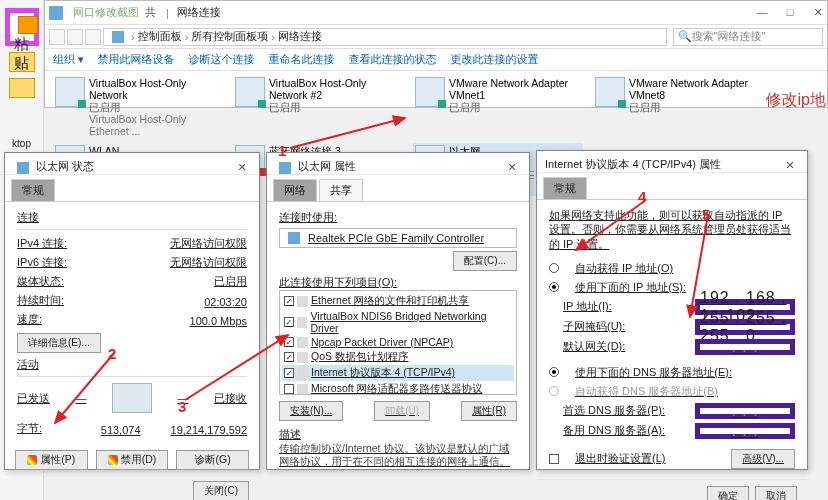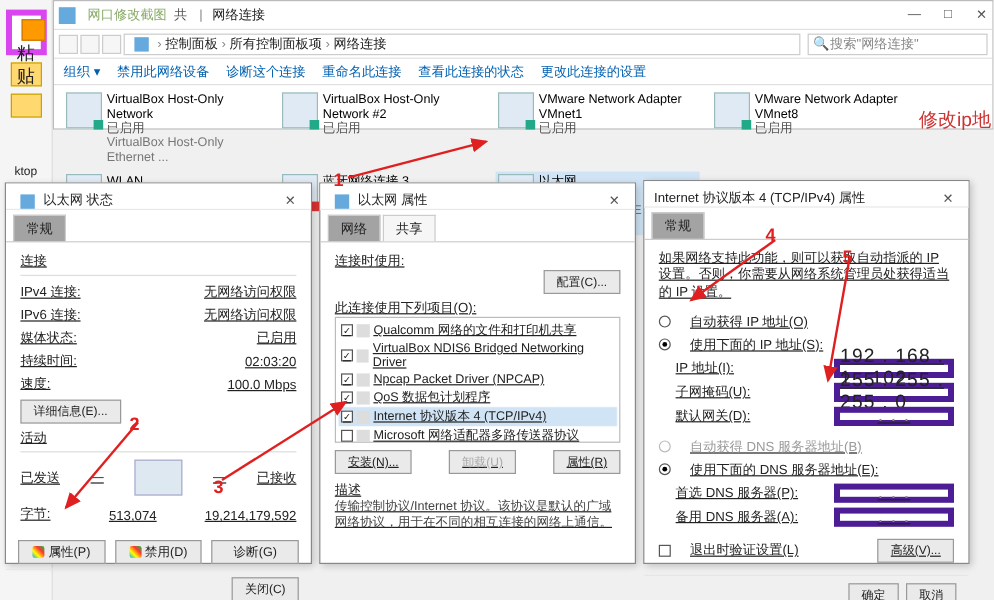--- a/index.html
+++ b/index.html
@@ -216,21 +216,21 @@
     <div class="sep-line"></div>
     <div class="traffic">
       <span>已发送</span>
       <span>—</span>
       <div class="pc"></div>
       <span>—</span>
       <span>已接收</span>
     </div>
     <div class="row">
         <span>字节:</span>
-        <span style="display:flex;gap:40px">
+        <span style="display:flex;gap:30px">
           <span>513,074</span>
           <span>19,214,179,592</span>
         </span>
       </div>
   </div>
   <div class="dlg1-btns">
     <span class="btn">
         <span class="shield"></span>
         <span>属性(P)</span>
       </span>
@@ -246,27 +246,31 @@
 </div>
 
 <div class="dlg dlg2">
   <div class="dlg-title"><span class="exp-ic" style="width:12px;height:12px"></span>&nbsp;<span>以太网 属性</span><span class="cl">✕</span></div>
   <div class="tabs">
       <div class="tab act">网络</div>
       <div class="tab">共享</div>
     </div>
   <div class="dlg-body">
     <div>连接时使用:</div>
+    <div style="border:1px solid #bbb;padding:3px 4px;display:flex;align-items:center;gap:4px;margin:3px 0;">
+      <span class="exp-ic" style="width:12px;height:12px"></span>
+      <span>Realtek PCIe GbE Family Controller</span>
+    </div>
     <div style="text-align:right"><span class="btn">配置(C)...</span></div>
     <div style="margin-top:4px">此连接使用下列项目(O):</div>
     <div class="net-list">
       <div class="net-item">
           <span class="chk">✓</span>
           <span class="aic"></span>
-          <span>Qualcomm 网络的文件和打印机共享</span>
+          <span>Ethernet 网络的文件和打印机共享</span>
         </div>
       <div class="net-item">
           <span class="chk">✓</span>
           <span class="aic"></span>
           <span>VirtualBox NDIS6 Bridged Networking Driver</span>
         </div>
       <div class="net-item">
           <span class="chk">✓</span>
           <span class="aic"></span>
           <span>Npcap Packet Driver (NPCAP)</span>
@@ -324,26 +328,26 @@
     <div class="ipgrid">
         <span>子网掩码(U):</span>
         <span class="ipbox">255 . 255 . 255 .  0</span>
       </div>
     <div class="ipgrid">
         <span>默认网关(D):</span>
         <span class="ipbox dim">.     .     .</span>
       </div>
     <div style="height:6px"></div>
     <div class="radio-row">
+        <span class="radio on"></span>
+        <span>使用下面的 DNS 服务器地址(E):</span>
+      </div>
+    <div class="radio-row">
         <span class="radio" style="opacity:.4"></span>
         <span style="color:#999">自动获得 DNS 服务器地址(B)</span>
-      </div>
-    <div class="radio-row">
-        <span class="radio on"></span>
-        <span>使用下面的 DNS 服务器地址(E):</span>
       </div>
     <div class="ipgrid">
         <span>首选 DNS 服务器(P):</span>
         <span class="ipbox dim">.     .     .</span>
       </div>
     <div class="ipgrid">
         <span>备用 DNS 服务器(A):</span>
         <span class="ipbox dim">.     .     .</span>
       </div>
     <div style="height:6px"></div>

